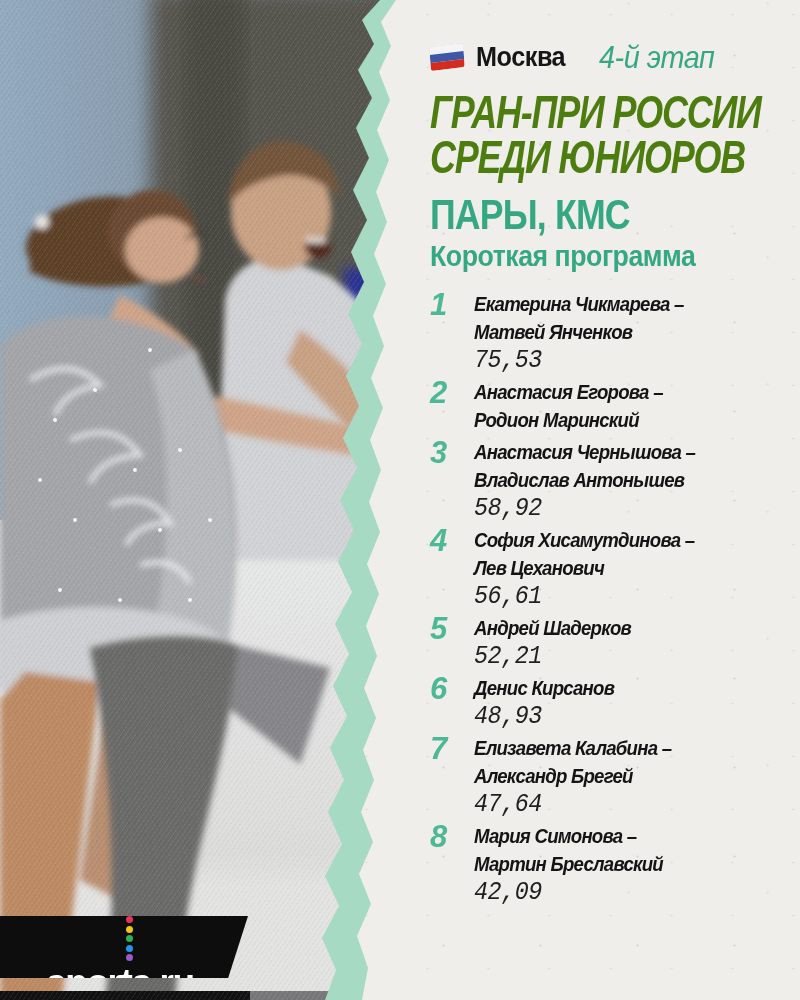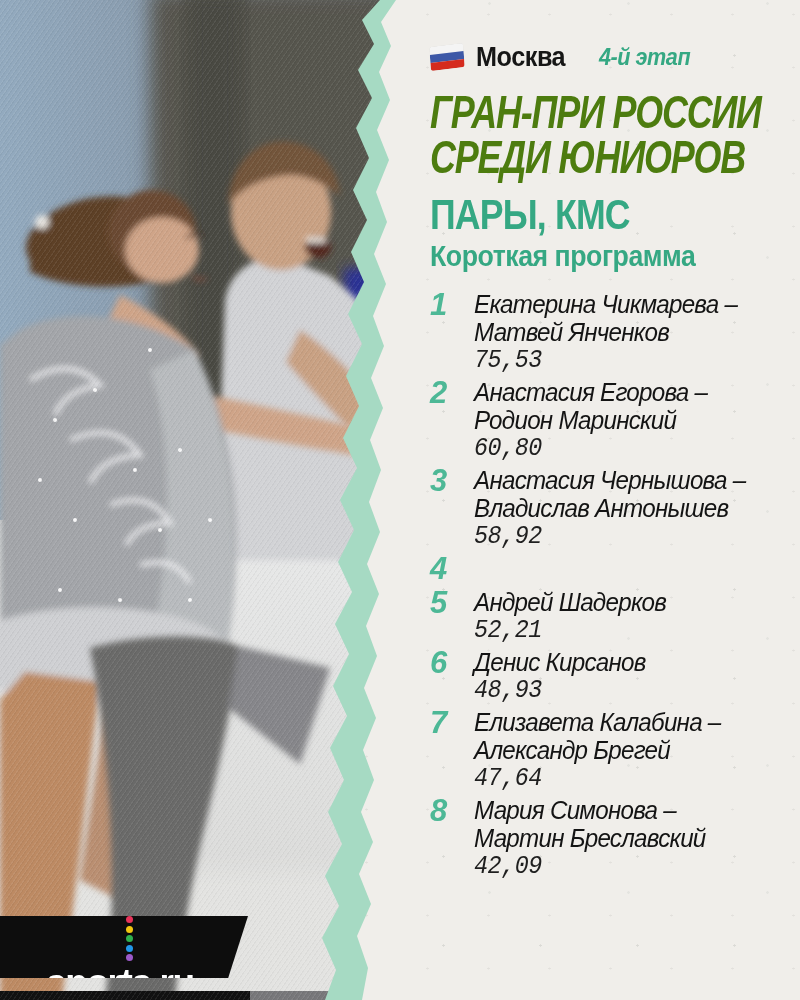--- a/index.html
+++ b/index.html
@@ -46,21 +46,21 @@
   
   .header-row{display:flex;align-items:center;margin-top:42px;height:30px;}
   .flag{
     position:relative;width:34px;height:24px;border-radius:3px;overflow:hidden;
     transform:rotate(-4deg) skewY(-3deg);box-shadow:0 0 0 1px rgba(0,0,0,.12) inset;
     flex:0 0 auto;margin-right:12px;
   }
   .flag i{display:block;height:8px;}
   .flag .f-w{background:#f4f4f4;} .flag .f-b{background:#3d58a7;} .flag .f-r{background:#d52b1e;}
   .city{font-weight:700;font-size:28px;color:#161616;letter-spacing:-.5px;margin-right:24px;}
-  .stage{font-style:italic;font-weight:700;font-size:24px;color:var(--teal);letter-spacing:-.5px;}
+  .stage{font-style:italic;font-weight:400;font-size:32px;color:var(--teal);letter-spacing:-.5px;}
   .condense{display:inline-block;transform:scaleX(.9);transform-origin:0 50%;white-space:nowrap;}
   
   .title{
     margin-top:18px;font-style:italic;font-weight:700;color:#4d7c0f;
     font-size:46px;line-height:45px;letter-spacing:-1.5px;
   }
   .title .condense{transform:scaleX(.78);}
   .category{
     margin-top:14px;font-weight:700;color:var(--teal);
     font-size:42px;line-height:42px;letter-spacing:-1px;
@@ -73,21 +73,21 @@
   .program .condense{transform:scaleX(.92);}
   
   .results{margin-top:18px;}
   .result-row{display:flex;align-items:flex-start;margin-bottom:4px;}
   .rank{
     flex:0 0 44px;font-style:italic;font-weight:700;font-size:31px;line-height:30px;
     color:var(--rank);padding-top:0;
   }
   .names{flex:1;}
   .name-line{
-    font-style:italic;font-weight:400;font-size:26px;line-height:28px;
+    font-style:italic;font-weight:700;font-size:20px;line-height:28px;
     color:var(--ink);letter-spacing:-.8px;
   }
   .name-line .condense{transform:scaleX(.93);}
   .score{
     font-style:italic;font-weight:400;font-size:26px;line-height:28px;
     color:#1f1f1f;letter-spacing:-.5px;font-family:Liberation Mono, monospace;
   }
   
   .logo{
     position:absolute;left:0;top:916px;width:248px;height:62px;z-index:4;
@@ -228,35 +228,39 @@
             <div class="name-line"><span class="condense">Матвей Янченков</span></div>
             <div class="score"><span class="condense">75,53</span></div>
           </div>
         </div>
 
         <div class="result-row">
           <span class="rank">2</span>
           <div class="names">
             <div class="name-line"><span class="condense">Анастасия Егорова –</span></div>
             <div class="name-line"><span class="condense">Родион Маринский</span></div>
-            <div class="score"><span class="condense">60,80</span></div>
           </div>
         </div>
 
         <div class="result-row">
           <span class="rank">3</span>
           <div class="names">
             <div class="name-line"><span class="condense">Анастасия Чернышова –</span></div>
             <div class="name-line"><span class="condense">Владислав Антонышев</span></div>
             <div class="score"><span class="condense">58,92</span></div>
           </div>
         </div>
 
         <div class="result-row">
           <span class="rank">4</span>
+          <div class="names">
+            <div class="name-line"><span class="condense">София Хисамутдинова –</span></div>
+            <div class="name-line"><span class="condense">Лев Цеханович</span></div>
+            <div class="score"><span class="condense">56,61</span></div>
+          </div>
         </div>
 
         <div class="result-row">
           <span class="rank">5</span>
           <div class="names">
             <div class="name-line"><span class="condense">Андрей Шадерков</span></div>
             <div class="score"><span class="condense">52,21</span></div>
           </div>
         </div>
 

